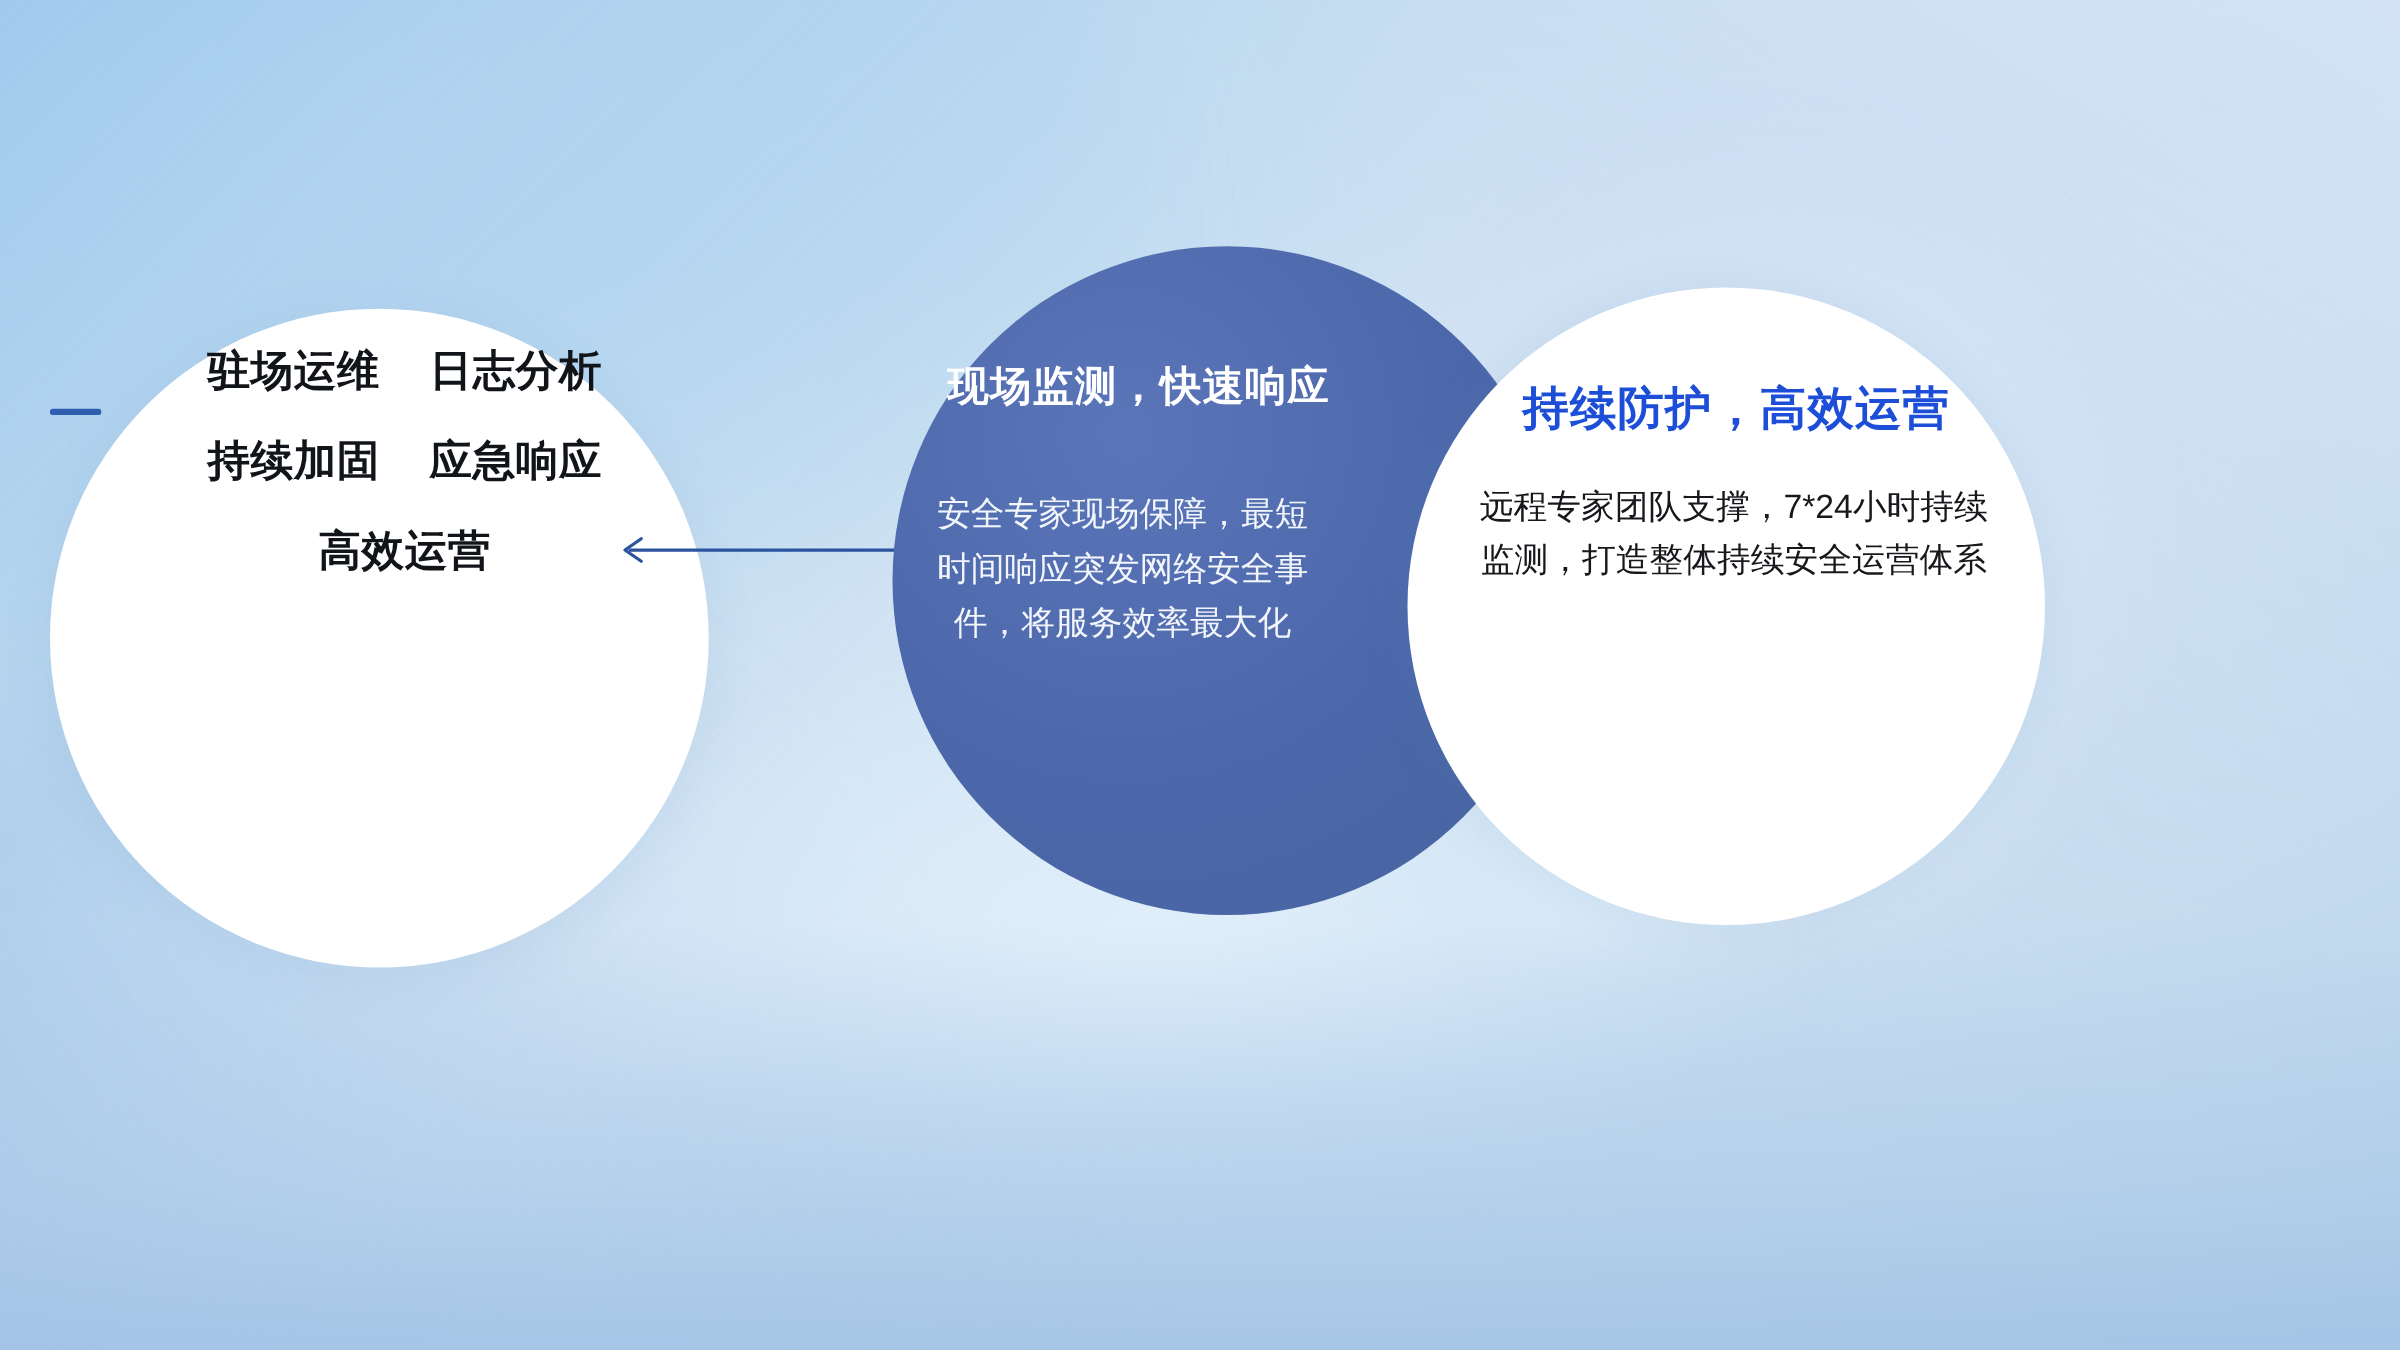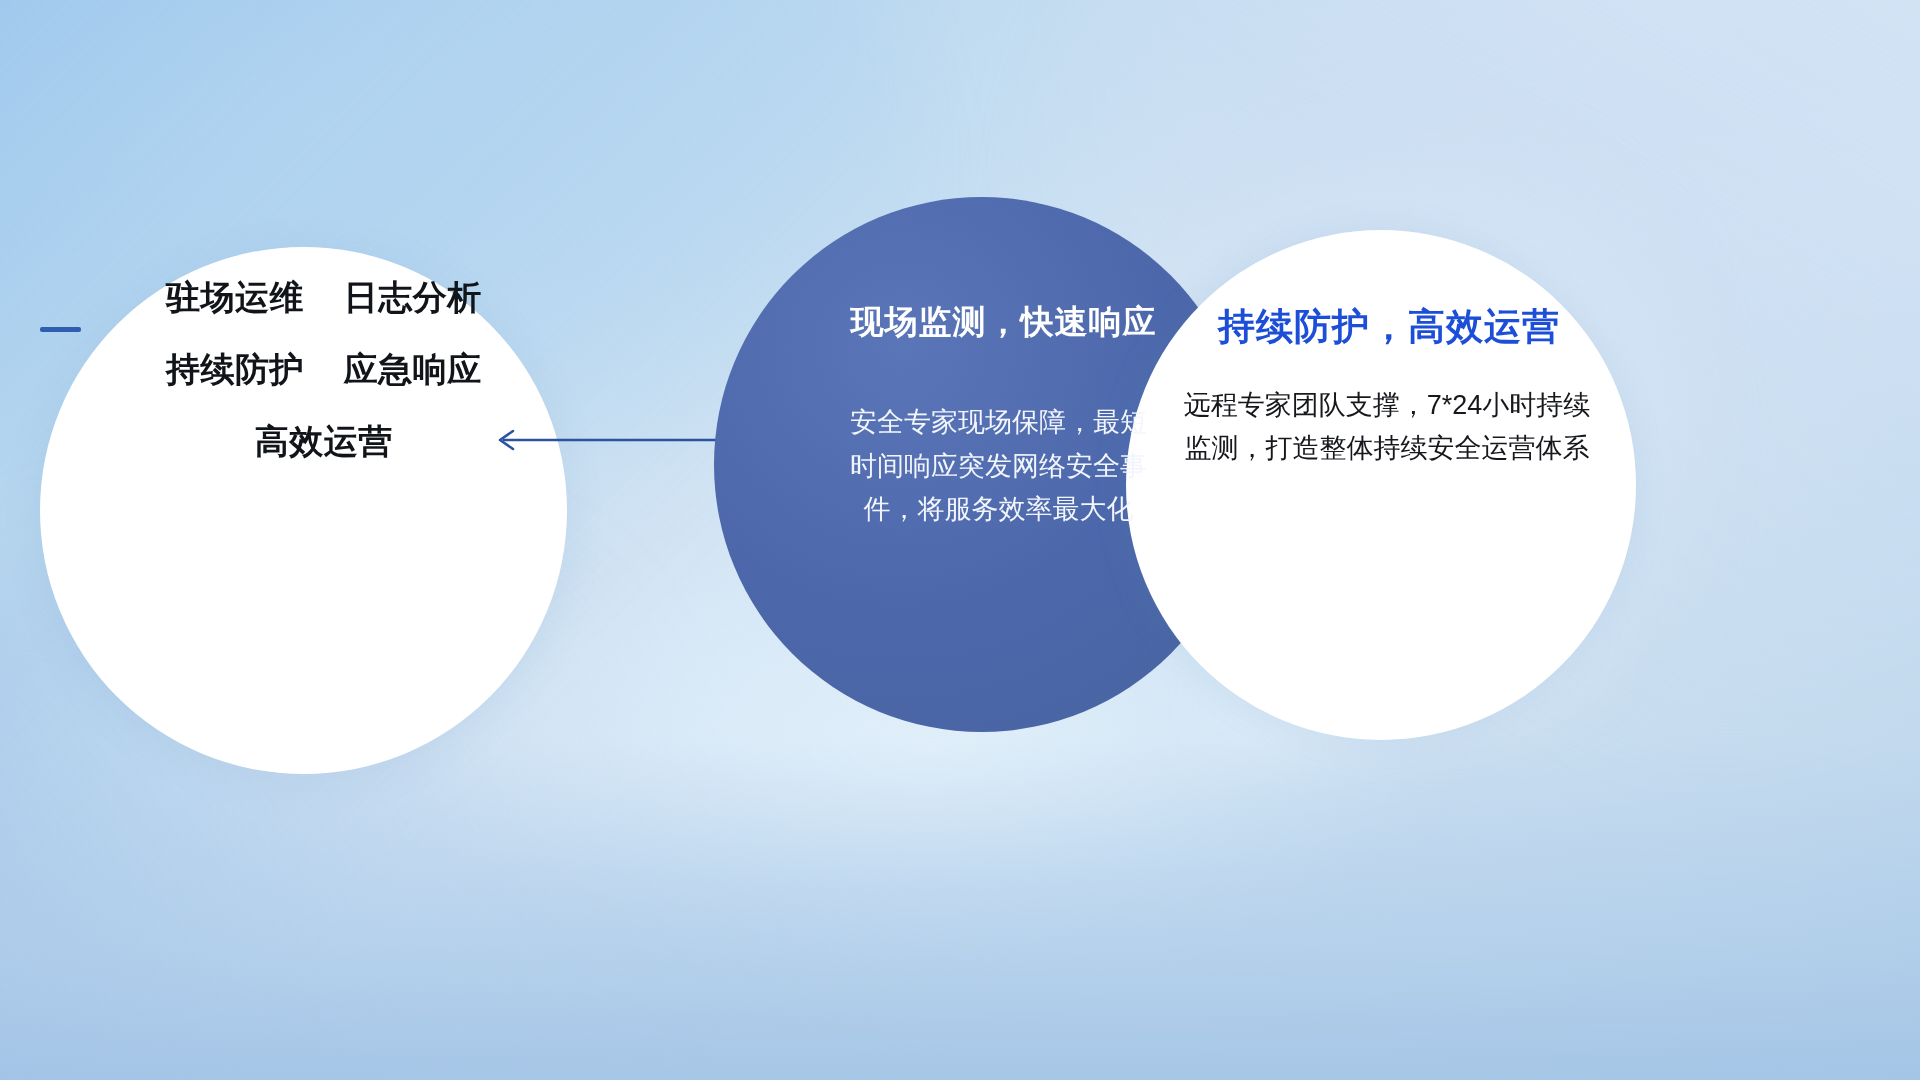--- a/index.html
+++ b/index.html
@@ -163,29 +163,28 @@
     letter-spacing: 0.5px;
     white-space: pre;
     margin-bottom: 38px;
   }
   .left-line:last-child { margin-bottom: 0; }
 
   
   #middle-content {
     position: absolute;
     left: 714px;
-    top: 200px;
+    top: 187px;
     width: 535px;
     height: 535px;
     z-index: 6;
     display: flex;
     flex-direction: column;
-    align-items: center;
+    align-items: flex-start;
     pointer-events: none;
-    font-family: Liberation Mono, monospace;
   }
   #middle-title {
     margin-top: 100px;
     color: #ffffff;
     font-size: 33px;
     font-weight: bold;
     letter-spacing: 1px;
     white-space: nowrap;
     padding-left: 44px;
   }
@@ -261,21 +260,21 @@
     <polyline points="26,6 13,15 26,24" fill="none" stroke="#2b539f" stroke-width="2.6" stroke-linecap="round" stroke-linejoin="round"></polyline>
   </svg>
 
   <div class="circle" id="circle-middle"></div>
   <div class="circle" id="circle-right"></div>
 
   <div id="left-content">
     <div id="left-divider"></div>
     <div id="left-lines">
       <div class="left-line">驻场运维    日志分析</div>
-      <div class="left-line">持续防护    应急响应</div>
+      <div class="left-line">持续加固    应急响应</div>
       <div class="left-line">高效运营</div>
     </div>
   </div>
 
   <div id="middle-content">
     <div id="middle-title">现场监测，快速响应</div>
     <div id="middle-body">安全专家现场保障，最短时间响应突发网络安全事件，将服务效率最大化</div>
   </div>
 
   <div id="right-content">

